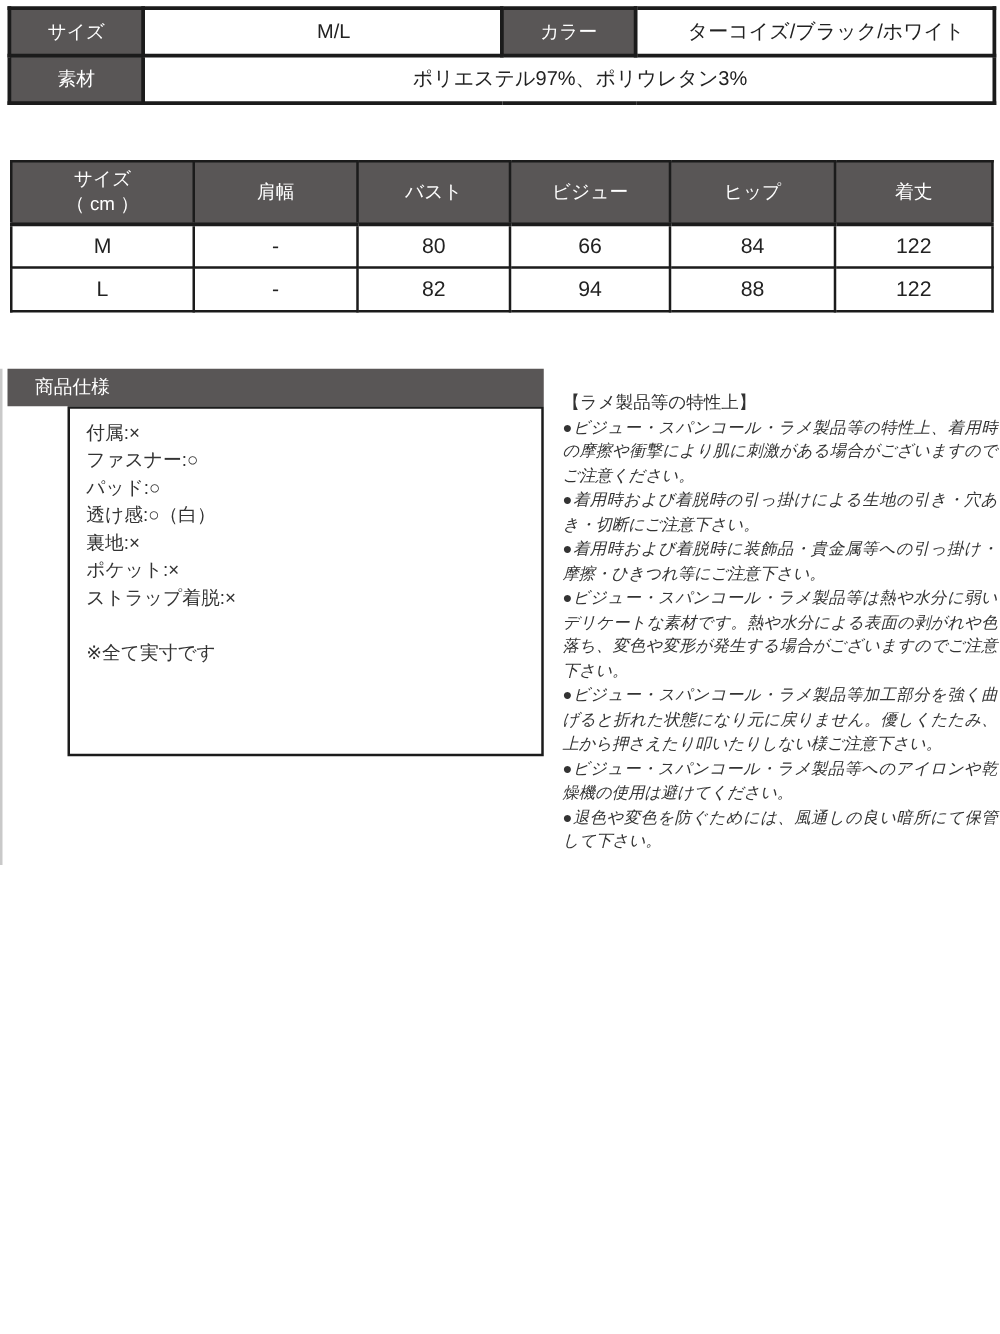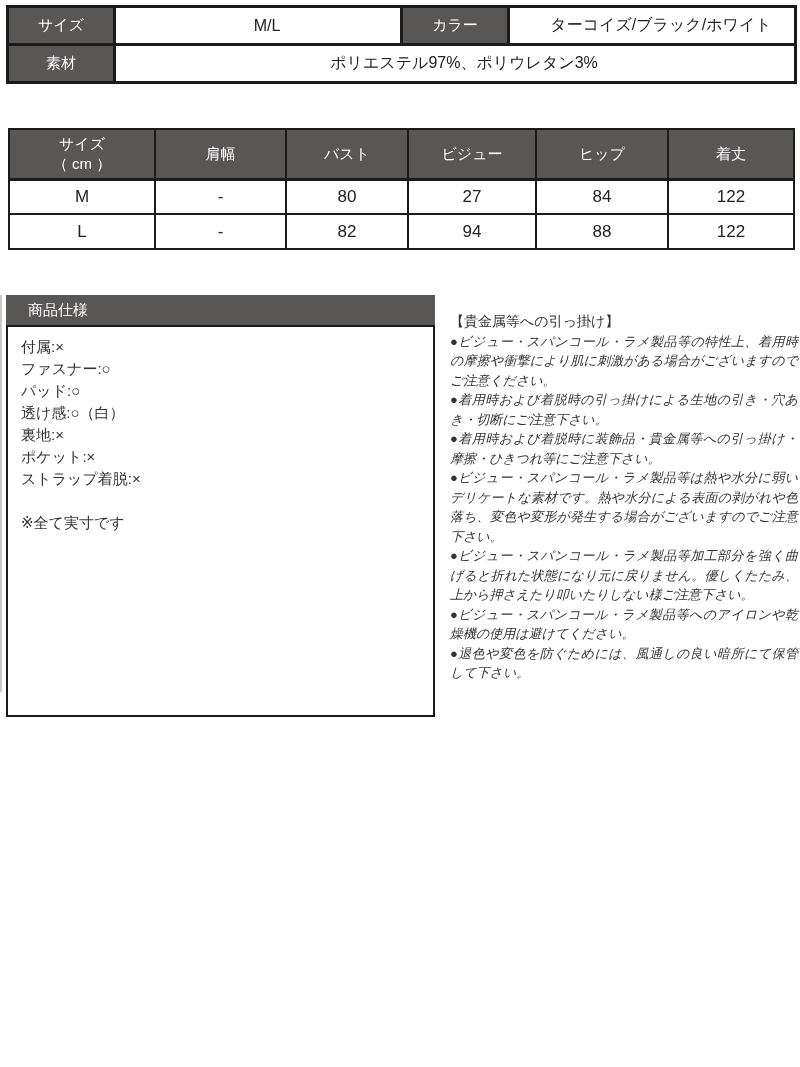--- a/index.html
+++ b/index.html
@@ -44,22 +44,23 @@
   .left-accent{
     position:absolute;left:0;top:295px;width:2px;height:397px;background:#c9c9c9;
   }
   .details-box{position:absolute;left:6px;top:295px;width:429px;}
   .details-header{
     background:var(--header-bg);color:var(--header-text);
     height:30px;line-height:30px;padding-left:22px;font-size:15px;
   }
   .details-body{
     border:2px solid var(--border-color);
-    height:392px;padding:9px 13px;font-size:15px;line-height:22px;color:var(--text-color);
+    height:280px;padding:9px 13px;font-size:15px;line-height:22px;color:var(--text-color);
     background:#fff;
+    margin-left:48px;
   }
   .detail-line{white-space:pre-wrap;}
   .detail-note{margin-top:22px;}
   
   .care-notes{
     position:absolute;left:450px;top:312px;width:348px;
     font-size:13px;line-height:19.5px;color:var(--text-color);
   }
   .care-title{font-size:14px;}
   .care-notes p{margin:0;text-align:justify;font-style:italic;}
@@ -105,21 +106,21 @@
       <th>肩幅</th>
       <th>バスト</th>
       <th>ビジュー</th>
       <th>ヒップ</th>
       <th>着丈</th>
     </tr>
     <tr>
       <td>M</td>
       <td>-</td>
       <td>80</td>
-      <td>27</td>
+      <td>66</td>
       <td>84</td>
       <td>122</td>
     </tr>
     <tr>
       <td>L</td>
       <td>-</td>
       <td>82</td>
       <td>94</td>
       <td>88</td>
       <td>122</td>
@@ -137,21 +138,21 @@
       <div class="detail-line">パッド:○</div>
       <div class="detail-line">透け感:○（白）</div>
       <div class="detail-line">裏地:×</div>
       <div class="detail-line">ポケット:×</div>
       <div class="detail-line">ストラップ着脱:×</div>
       <div class="detail-line detail-note">※全て実寸です</div>
     </div>
   </div>
 
   <div class="care-notes">
-    <div class="care-title">【貴金属等への引っ掛け】</div>
+    <div class="care-title">【ラメ製品等の特性上】</div>
     <p>●ビジュー・スパンコール・ラメ製品等の特性上、着用時の摩擦や衝撃により肌に刺激がある場合がございますのでご注意ください。</p>
     <p>●着用時および着脱時の引っ掛けによる生地の引き・穴あき・切断にご注意下さい。</p>
     <p>●着用時および着脱時に装飾品・貴金属等への引っ掛け・摩擦・ひきつれ等にご注意下さい。</p>
     <p>●ビジュー・スパンコール・ラメ製品等は熱や水分に弱いデリケートな素材です。熱や水分による表面の剥がれや色落ち、変色や変形が発生する場合がございますのでご注意下さい。</p>
     <p>●ビジュー・スパンコール・ラメ製品等加工部分を強く曲げると折れた状態になり元に戻りません。優しくたたみ、上から押さえたり叩いたりしない様ご注意下さい。</p>
     <p>●ビジュー・スパンコール・ラメ製品等へのアイロンや乾燥機の使用は避けてください。</p>
     <p>●退色や変色を防ぐためには、風通しの良い暗所にて保管して下さい。</p>
   </div>
 
 </div>

